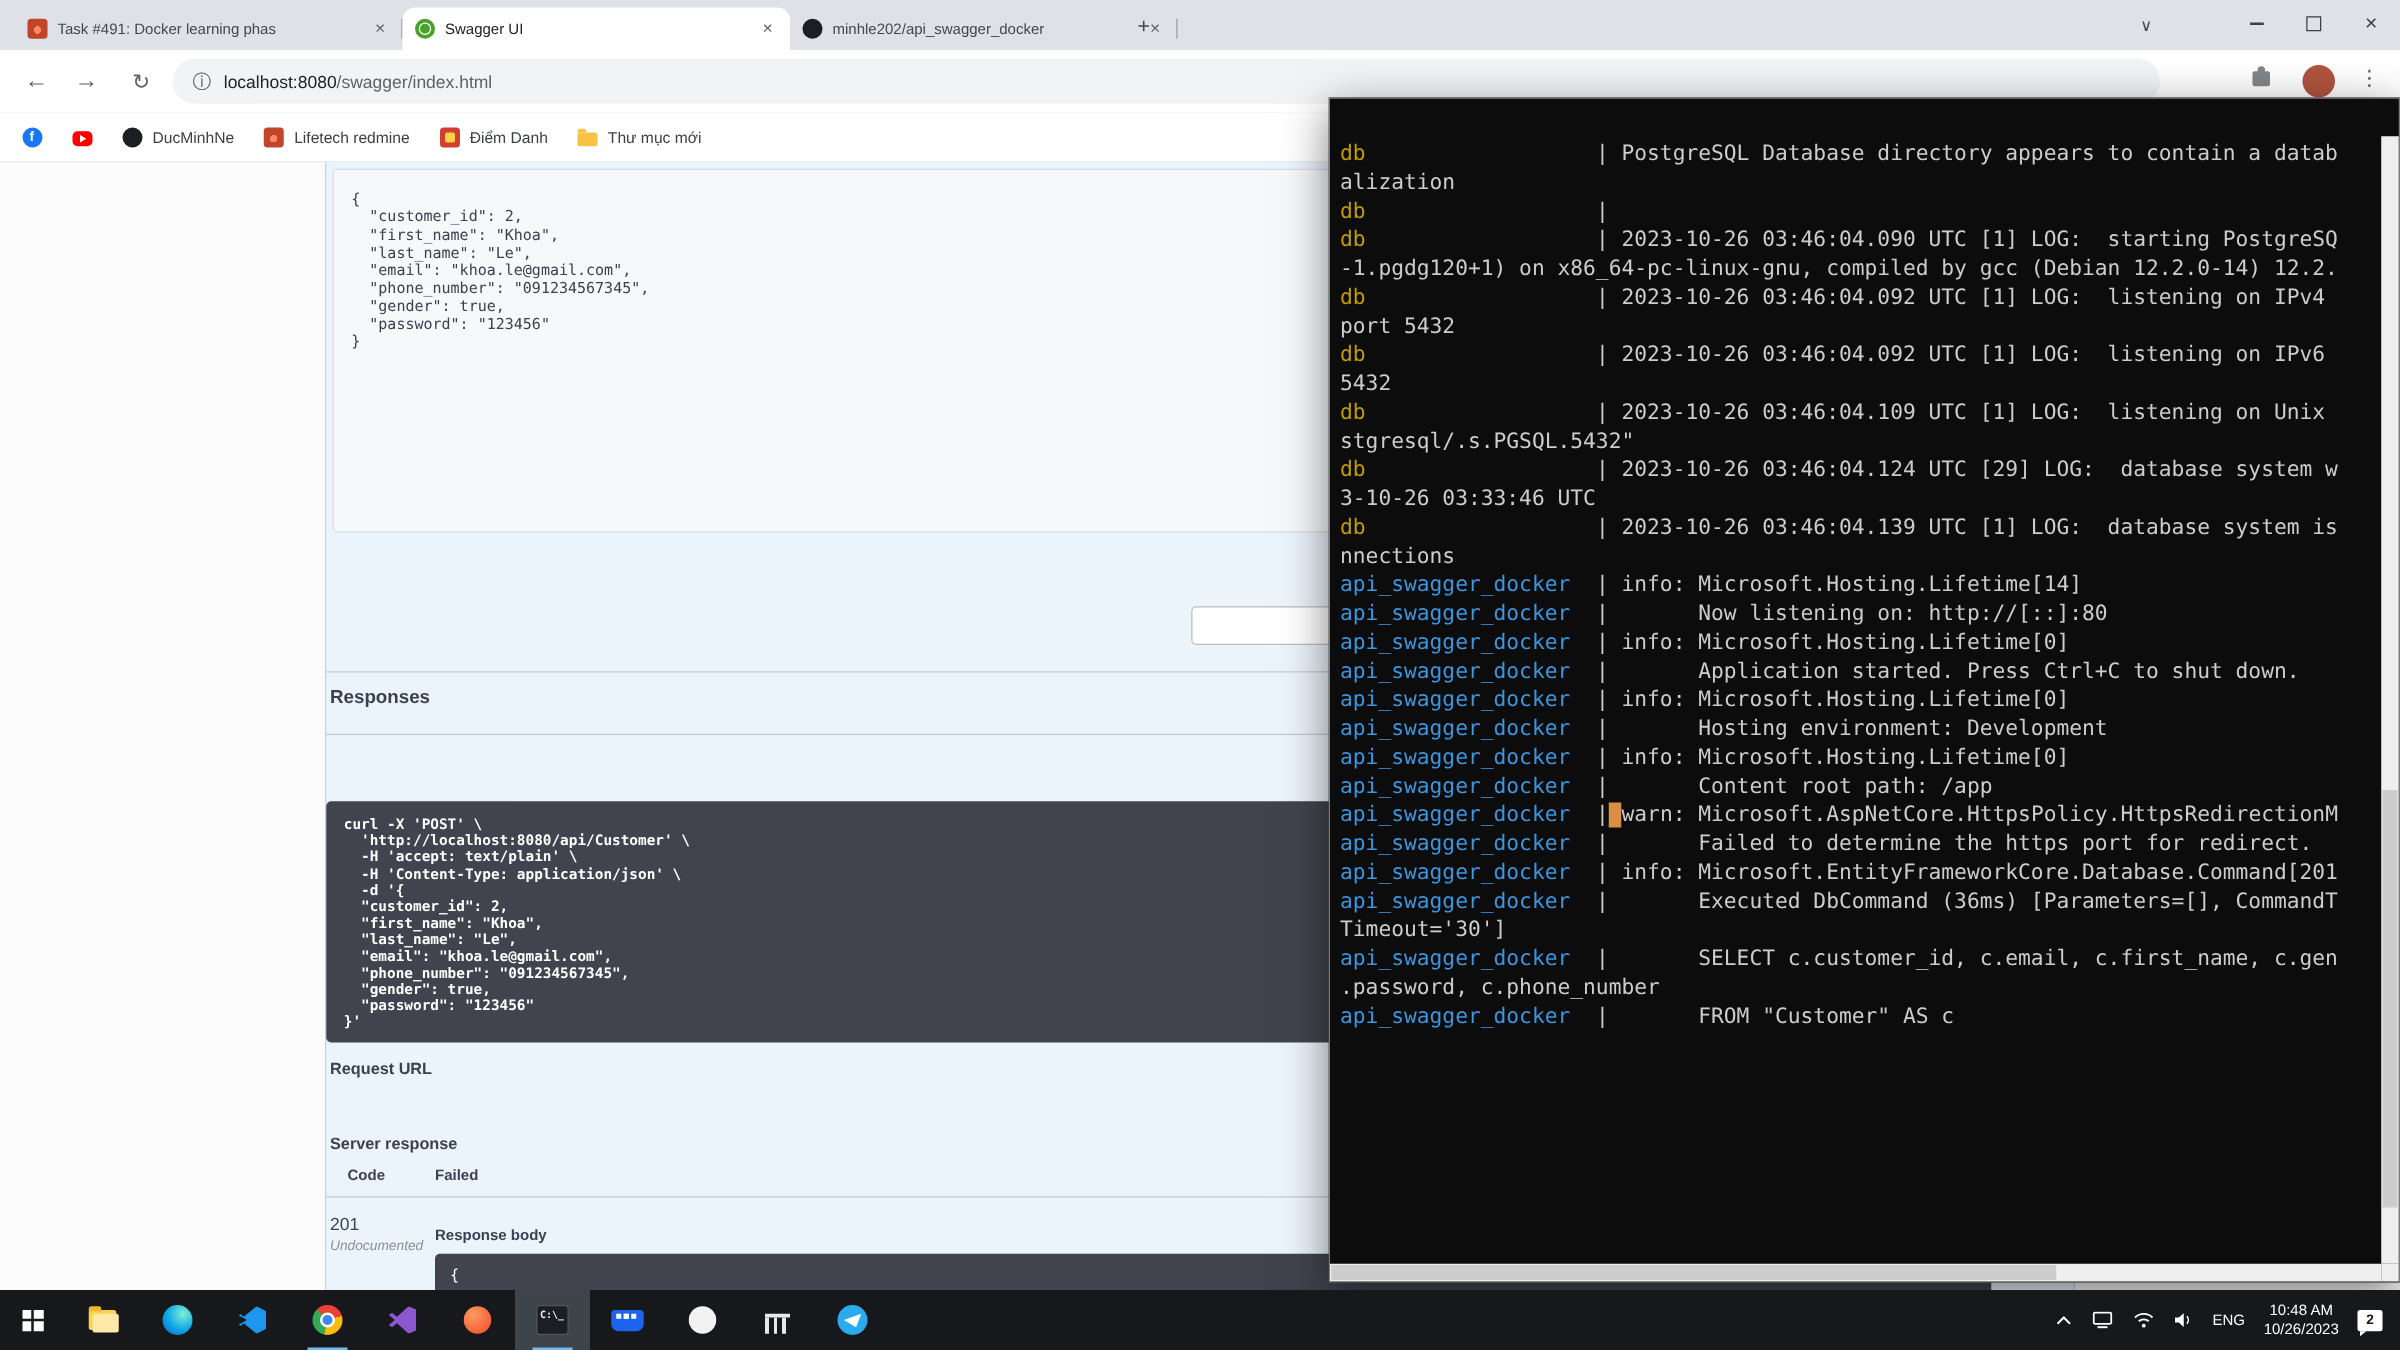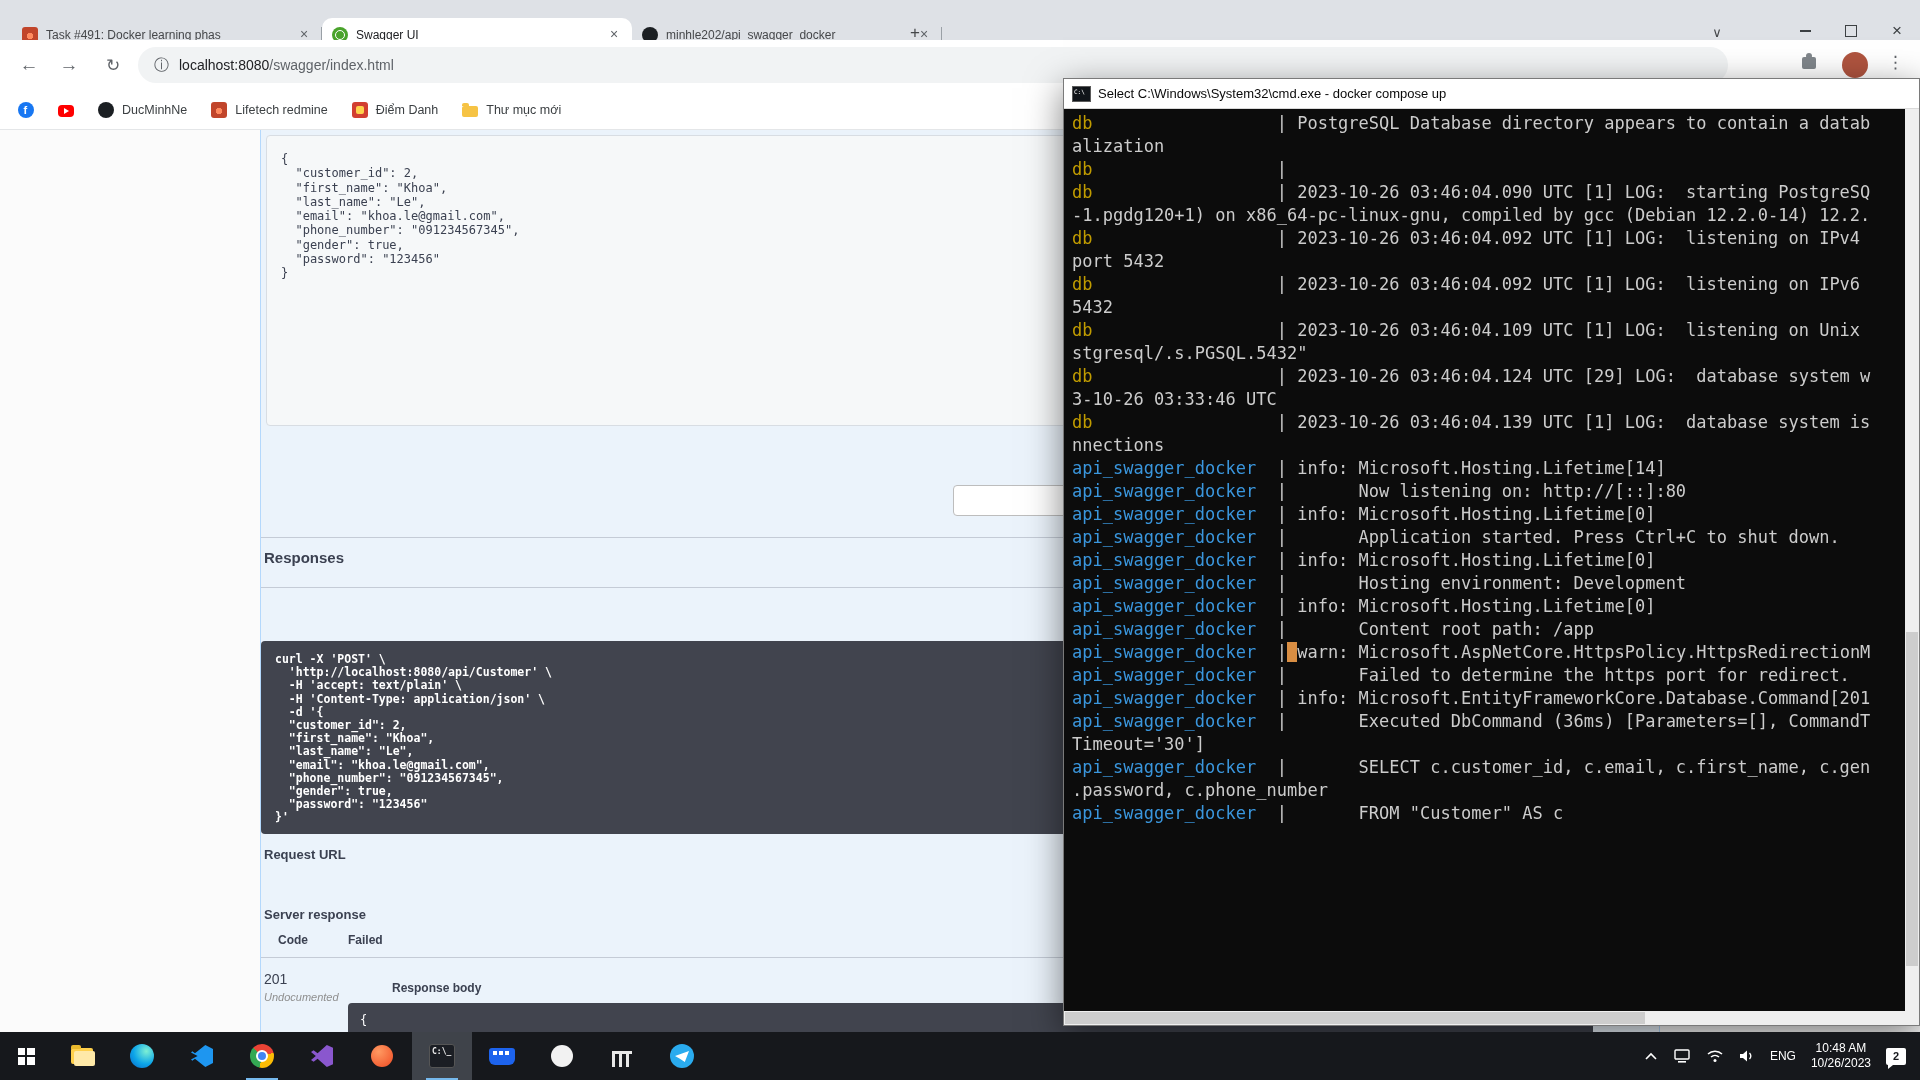--- a/index.html
+++ b/index.html
@@ -1,21 +1,21 @@
 <!DOCTYPE html>
 <html><head>
 <meta charset="utf-8">
 <style>
   html,body{margin:0;padding:0;}
   body{width:1920px;height:1080px;overflow:hidden;background:#000;}
   .screen{position:relative;width:1920px;height:1080px;overflow:hidden;background:#dee1e6;font-family:"Liberation Sans",sans-serif;}
   .mono{font-family:"DejaVu Sans Mono",monospace;}
 
   
-  .tabstrip{position:absolute;left:0;top:0;width:1920px;height:40px;background:#dee1e6;margin-top:12px;}
+  .tabstrip{position:absolute;left:0;top:0;width:1920px;height:40px;background:#dee1e6;}
   #tabs{position:absolute;left:12px;top:6px;height:34px;display:flex;}
   .tab{width:290px;height:34px;display:flex;align-items:center;padding:0 10px;border-radius:10px 10px 0 0;position:relative;color:#45474a;font-size:12px;}
   .tab.active{background:#fff;color:#202124;}
   .tab:not(.active)::after{content:"";position:absolute;right:0;top:9px;height:16px;width:1px;background:#9aa0a6;}
   .tab-title{flex:1;white-space:nowrap;overflow:hidden;margin:0 8px;}
   .tab-close{width:16px;height:16px;line-height:15px;text-align:center;border-radius:50%;color:#5f6368;font-size:14px;flex:none;}
   .newtab{position:absolute;left:902px;top:8px;width:26px;height:26px;border-radius:50%;text-align:center;line-height:25px;font-size:17px;color:#45474a;}
   .tab-chevron{position:absolute;right:190px;top:8px;width:26px;height:26px;text-align:center;line-height:26px;font-size:13px;color:#45474a;}
   .win-controls{position:absolute;right:0;top:0;height:38px;display:flex;}
   .win-btn{width:46px;height:38px;display:flex;align-items:center;justify-content:center;color:#3c4043;}
@@ -68,21 +68,21 @@
   .div1{top:416px;} .div2{top:466px;} .div3{top:836px;}
   .sw-label{position:absolute;color:#3b4151;font-weight:700;}
   .responses-title{left:3px;top:428px;font-size:15px;}
   .curl-label{left:3px;top:500px;font-size:13px;margin-top:20px;}
   .requrl-label{left:3px;top:726px;font-size:13px;}
   .server-label{left:3px;top:786px;font-size:13px;}
   .code-h{left:17px;top:812px;font-size:12px;}
   .details-h{left:87px;top:812px;font-size:12px;}
   .code-val{position:absolute;left:3px;top:850px;font-size:14px;color:#3b4151;}
   .code-note{position:absolute;left:3px;top:870px;font-size:11px;font-style:italic;color:#8f8f8f;}
-  .respbody-label{left:87px;top:860px;font-size:12px;margin-left:44px;}
+  .respbody-label{left:87px;top:860px;font-size:12px;}
   .codebox{position:absolute;background:#41444e;border-radius:4px;color:#fff;font-family:"DejaVu Sans Mono",monospace;white-space:pre;overflow:hidden;box-sizing:border-box;}
   #curl-code{left:0;top:520px;width:1340px;height:193px;padding:12px 14px;font-size:11.5px;line-height:13.2px;font-weight:600;}
   #requrl-box{left:0;top:740px;width:1340px;height:34px;padding:9px 14px;font-size:12.5px;font-weight:600;}
   #respbody-box{left:87px;top:882px;width:1245px;height:140px;padding:10px 12px;font-size:12px;}
 
   
   .terminal{position:absolute;left:1063px;top:78px;width:857px;height:948px;background:#0c0c0c;border:1px solid #7a7a7a;box-sizing:border-box;box-shadow:0 10px 34px rgba(0,0,0,.5);z-index:50;}
   .term-title{height:30px;background:#fff;display:flex;align-items:center;gap:7px;padding:0 8px;font-size:13px;color:#0a0a0a;border-bottom:1px solid #d9d9d9;box-sizing:border-box;}
   .term-cmdicon{width:17px;height:14px;background:#101419;border:1px solid #5a5a5a;flex:none;position:relative;}
   .term-cmdicon::before{content:"C:\\";position:absolute;left:1px;top:1px;color:#fff;font:6px/7px "DejaVu Sans Mono",monospace;}
@@ -228,24 +228,20 @@
 
         <div class="code-val">201</div>
         <div class="code-note">Undocumented</div>
         <div class="sw-label respbody-label">Response body</div>
         <div class="codebox" id="respbody-box">{</div>
       </div>
     </div>
   </div>
 
   <div class="terminal">
-    <div class="term-title">
-      <span class="term-cmdicon"></span>
-      <span>Select C:\Windows\System32\cmd.exe - docker  compose up</span>
-    </div>
     <div class="term-body" id="term-lines"><div class="tline"><span class="t-db">db                  </span><span>| PostgreSQL Database directory appears to contain a datab</span></div><div class="tline"><span>alization</span></div><div class="tline"><span class="t-db">db                  </span><span>|</span></div><div class="tline"><span class="t-db">db                  </span><span>| 2023-10-26 03:46:04.090 UTC [1] LOG:  starting PostgreSQ</span></div><div class="tline"><span>-1.pgdg120+1) on x86_64-pc-linux-gnu, compiled by gcc (Debian 12.2.0-14) 12.2.</span></div><div class="tline"><span class="t-db">db                  </span><span>| 2023-10-26 03:46:04.092 UTC [1] LOG:  listening on IPv4</span></div><div class="tline"><span>port 5432</span></div><div class="tline"><span class="t-db">db                  </span><span>| 2023-10-26 03:46:04.092 UTC [1] LOG:  listening on IPv6</span></div><div class="tline"><span>5432</span></div><div class="tline"><span class="t-db">db                  </span><span>| 2023-10-26 03:46:04.109 UTC [1] LOG:  listening on Unix</span></div><div class="tline"><span>stgresql/.s.PGSQL.5432"</span></div><div class="tline"><span class="t-db">db                  </span><span>| 2023-10-26 03:46:04.124 UTC [29] LOG:  database system w</span></div><div class="tline"><span>3-10-26 03:33:46 UTC</span></div><div class="tline"><span class="t-db">db                  </span><span>| 2023-10-26 03:46:04.139 UTC [1] LOG:  database system is</span></div><div class="tline"><span>nnections</span></div><div class="tline"><span class="t-api">api_swagger_docker  </span><span>| info: Microsoft.Hosting.Lifetime[14]</span></div><div class="tline"><span class="t-api">api_swagger_docker  </span><span>|       Now listening on: http://[::]:80</span></div><div class="tline"><span class="t-api">api_swagger_docker  </span><span>| info: Microsoft.Hosting.Lifetime[0]</span></div><div class="tline"><span class="t-api">api_swagger_docker  </span><span>|       Application started. Press Ctrl+C to shut down.</span></div><div class="tline"><span class="t-api">api_swagger_docker  </span><span>| info: Microsoft.Hosting.Lifetime[0]</span></div><div class="tline"><span class="t-api">api_swagger_docker  </span><span>|       Hosting environment: Development</span></div><div class="tline"><span class="t-api">api_swagger_docker  </span><span>| info: Microsoft.Hosting.Lifetime[0]</span></div><div class="tline"><span class="t-api">api_swagger_docker  </span><span>|       Content root path: /app</span></div><div class="tline"><span class="t-api">api_swagger_docker  </span><span>|</span><span class="t-cur"> </span><span>warn: Microsoft.AspNetCore.HttpsPolicy.HttpsRedirectionM</span></div><div class="tline"><span class="t-api">api_swagger_docker  </span><span>|       Failed to determine the https port for redirect.</span></div><div class="tline"><span class="t-api">api_swagger_docker  </span><span>| info: Microsoft.EntityFrameworkCore.Database.Command[201</span></div><div class="tline"><span class="t-api">api_swagger_docker  </span><span>|       Executed DbCommand (36ms) [Parameters=[], CommandT</span></div><div class="tline"><span>Timeout='30']</span></div><div class="tline"><span class="t-api">api_swagger_docker  </span><span>|       SELECT c.customer_id, c.email, c.first_name, c.gen</span></div><div class="tline"><span>.password, c.phone_number</span></div><div class="tline"><span class="t-api">api_swagger_docker  </span><span>|       FROM "Customer" AS c</span></div></div>
     <div class="term-vscroll">
         <div class="term-vthumb"></div>
       </div>
     <div class="term-hscroll">
         <div class="term-hthumb"></div>
       </div>
     <div class="term-corner"></div>
   </div>
 

